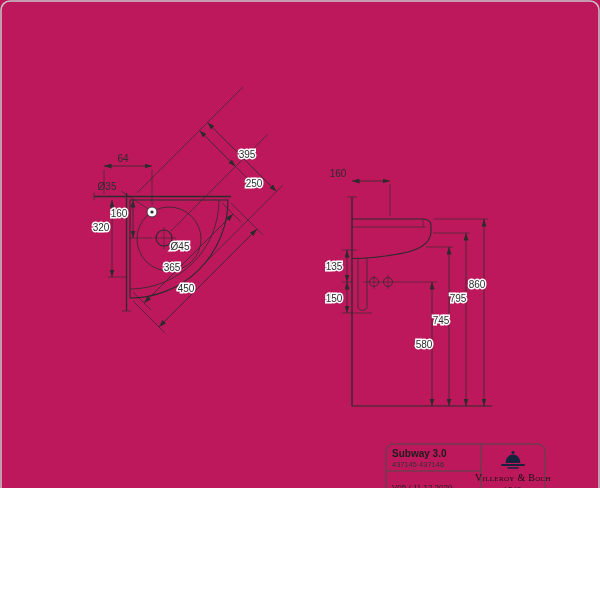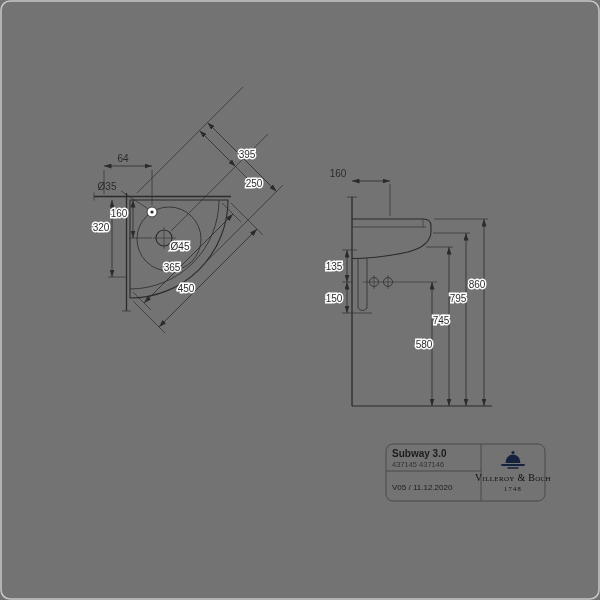--- a/index.html
+++ b/index.html
@@ -1,16 +1,16 @@
 <!DOCTYPE html>
 <html><head>
 <meta charset="utf-8">
 <style>
   html,body{margin:0;padding:0;background:#fff;}
-  .page{position:relative;width:600px;height:600px;background:#737373;overflow:hidden;}
+  .page{position:relative;width:600px;height:488px;background:#be185d;overflow:hidden;}
   svg{display:block;}
   text{font-family:"Liberation Sans",sans-serif;font-size:10px;fill:#2b2b2b;}
   .halo{stroke:#ffffff;stroke-width:3px;paint-order:stroke;}
   .ln{stroke:#2b2b2b;stroke-width:1.1;fill:none;}
   .wall{stroke:#2b2b2b;stroke-width:1.3;fill:none;}
   .dim{stroke:#2b2b2b;stroke-width:0.8;fill:none;}
   .ext{stroke:#2b2b2b;stroke-width:0.65;fill:none;}
   .fine{stroke:#2b2b2b;stroke-width:0.55;fill:none;}
   .tb{stroke:#4a4a4a;stroke-width:1;fill:none;}
   .brand-serif{font-family:"Liberation Serif",serif;font-variant:small-caps;letter-spacing:0.3px;fill:#111;}

